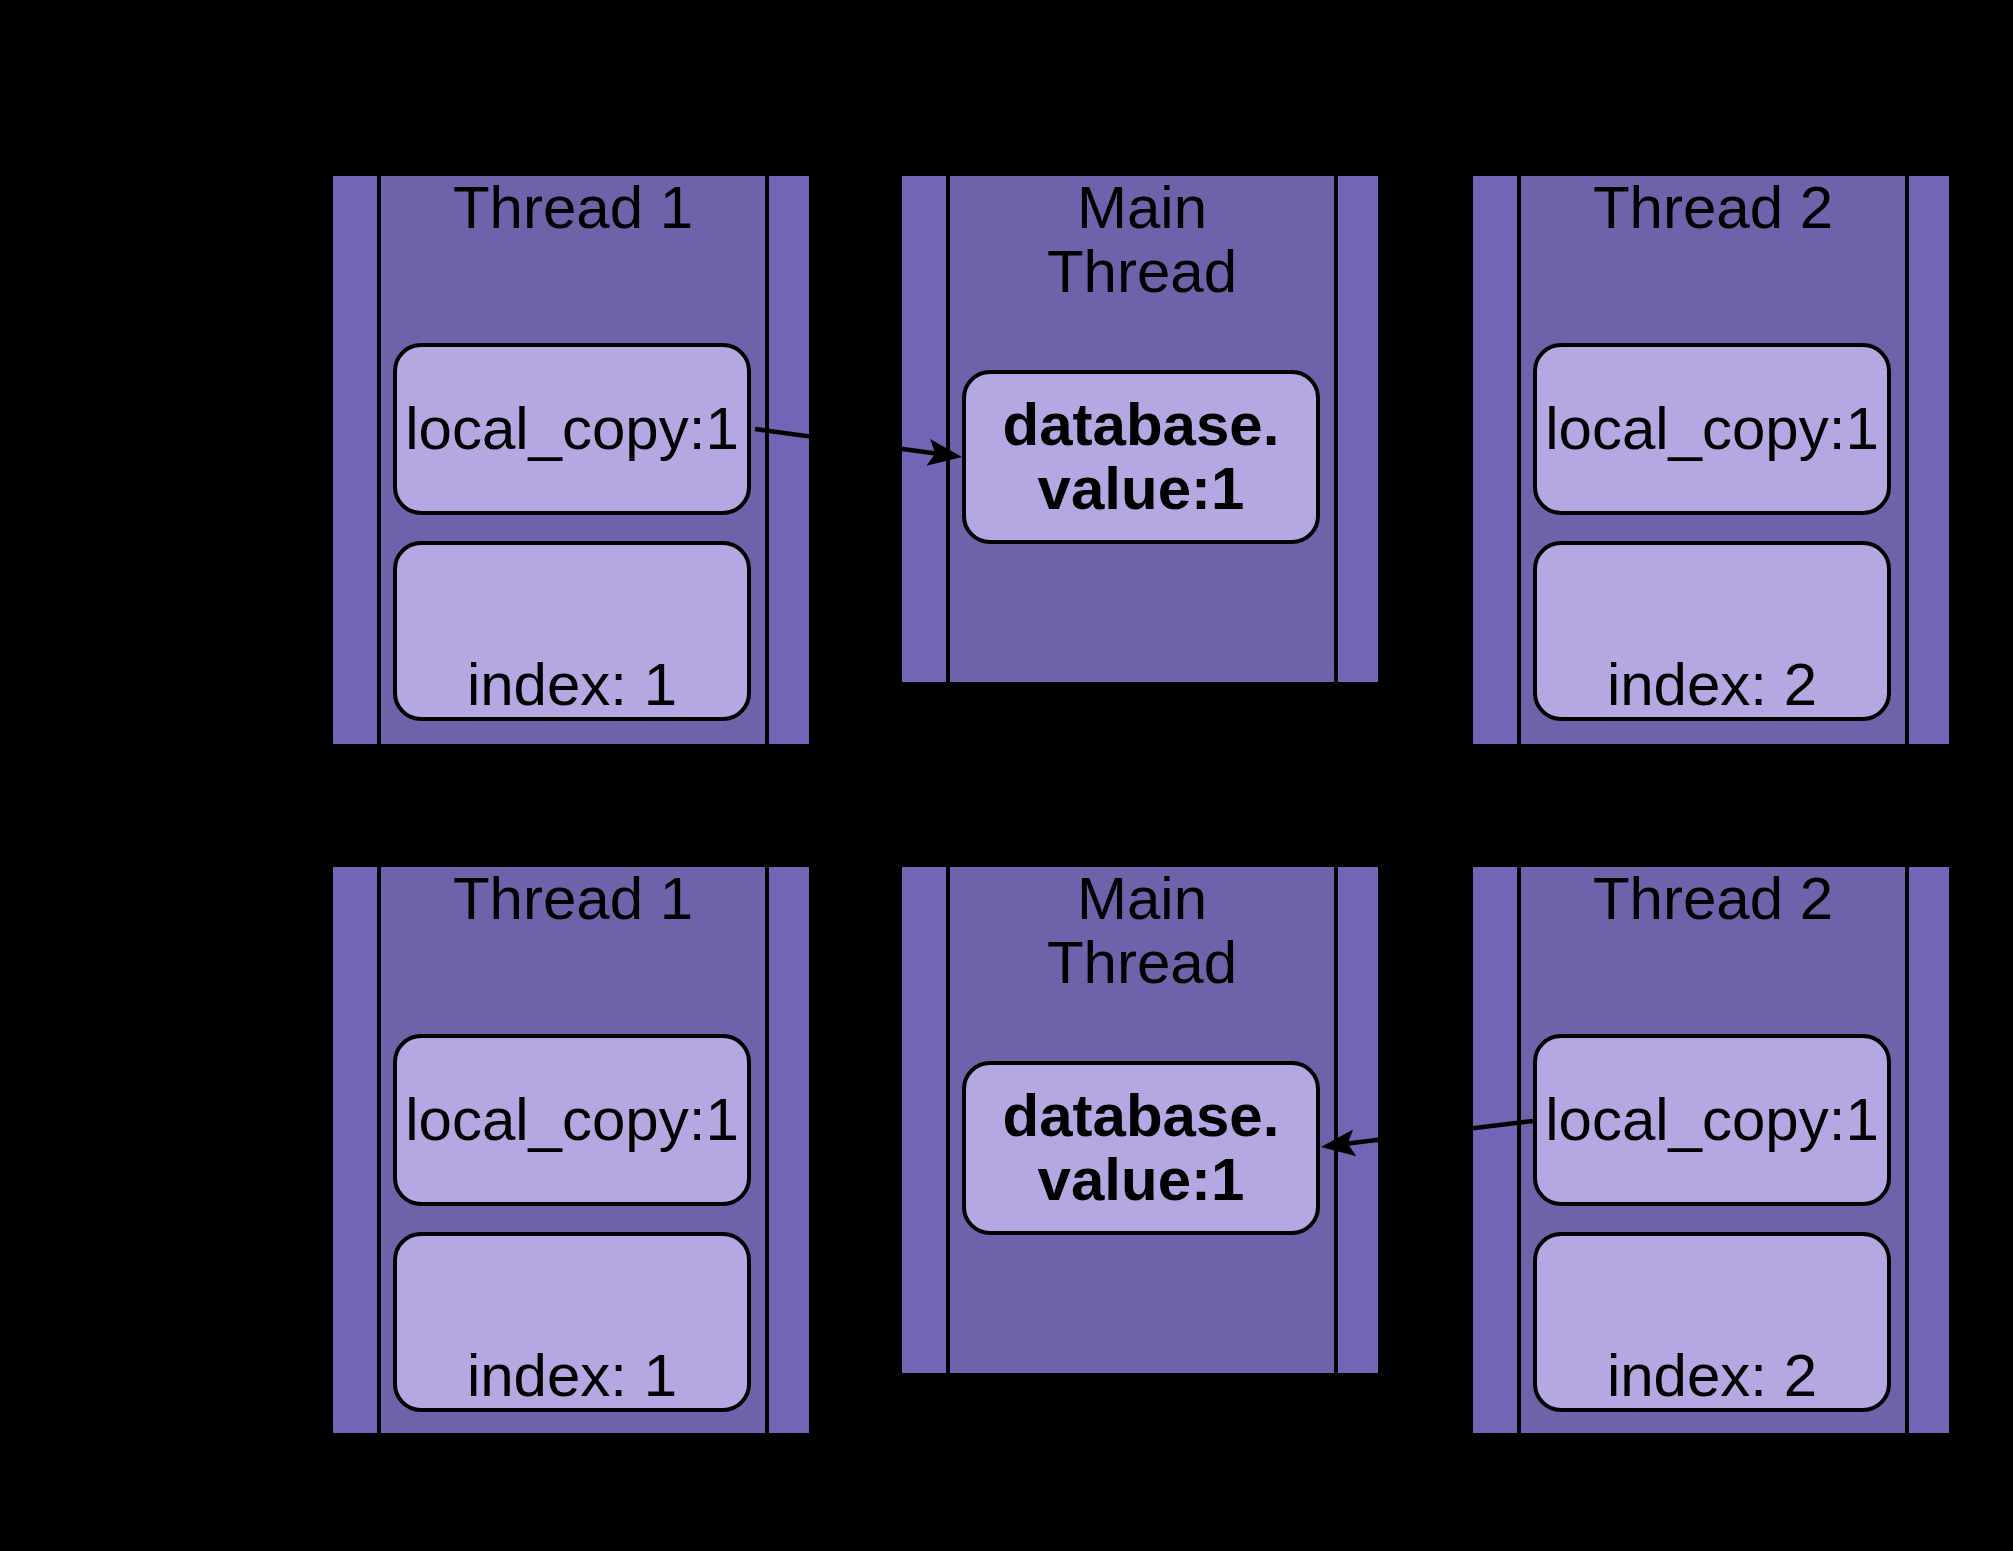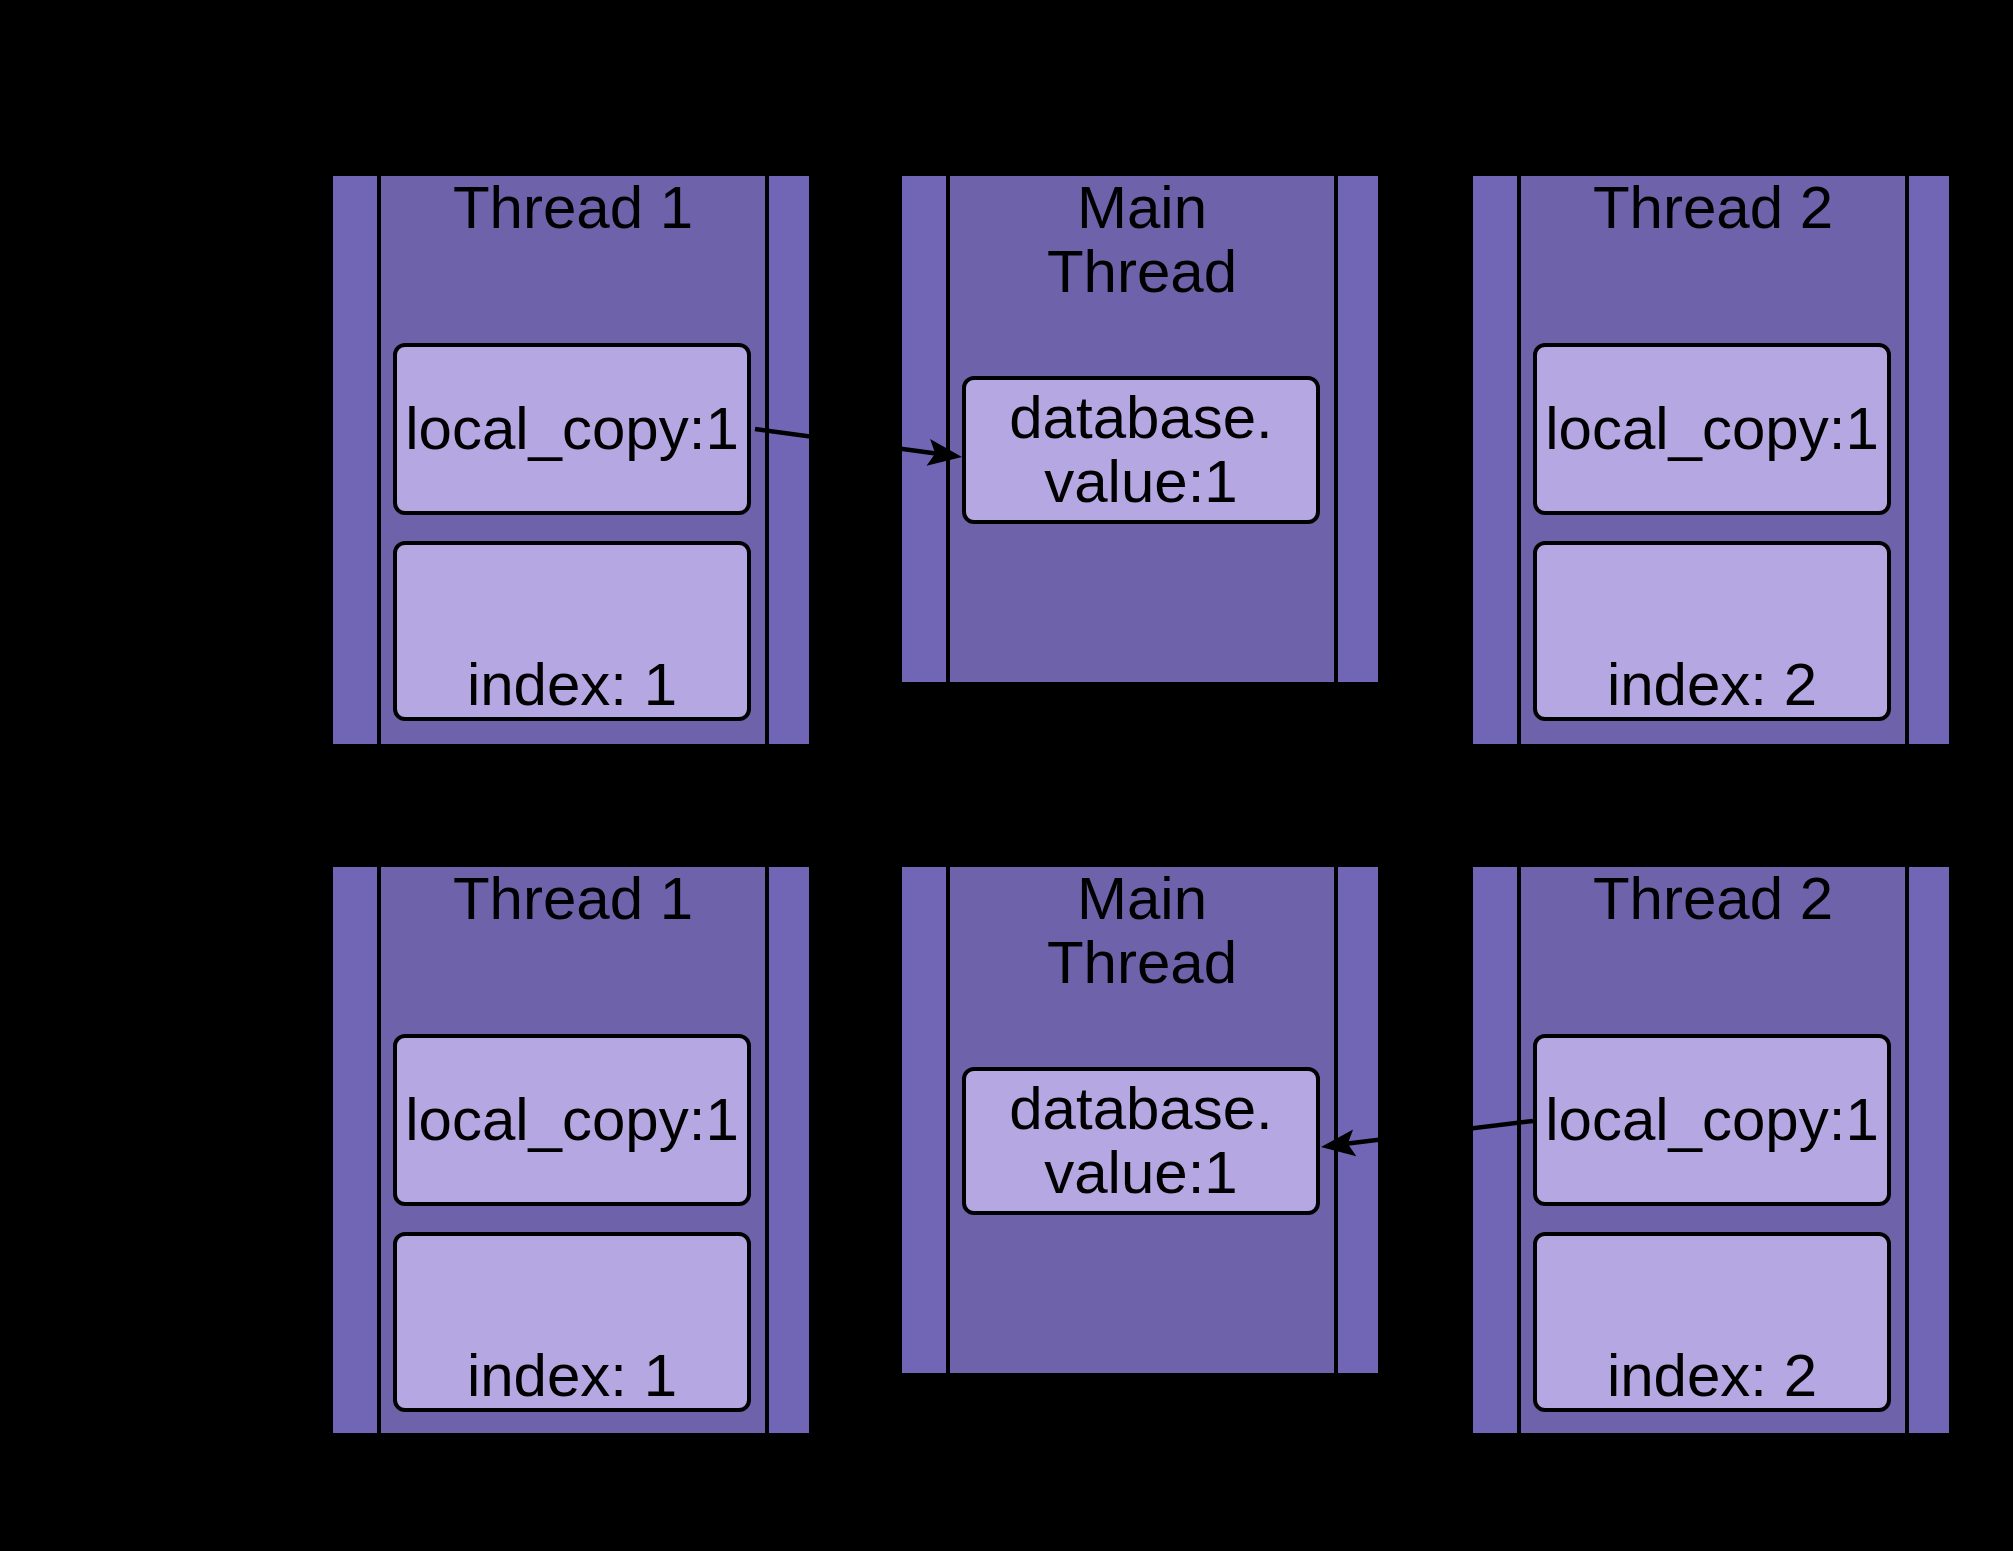--- a/index.html
+++ b/index.html
@@ -55,33 +55,33 @@
     white-space: nowrap;
   }
   .title.one-line  { height: 167px; }
   .title.two-line  { height: 192px; }
   .vbox {
     position: absolute;
     left: 60px;
     width: 358px;
     background: var(--box_fill);
     border: 4px solid var(--stroke);
-    border-radius: 12px;
+    border-radius: 28px;
     display: flex;
     flex-direction: column;
     align-items: center;
     justify-content: center;
     font-size: 60px;
     line-height: 64px;
     text-align: center;
     white-space: nowrap;
   }
   .vbox.b1 { top: 167px; height: 172px; }
   .vbox.b2 { top: 365px; height: 180px; justify-content: flex-end; }
-  .vbox.db { top: 200px; height: 148px; }
+  .vbox.db { top: 194px; height: 174px; font-weight: bold; }
   .arrows {
     position: absolute;
     left: 0; top: 0;
     width: 2013px;
     height: 1551px;
     pointer-events: none;
   }
   .arrows line    { stroke: var(--stroke); stroke-width: 4.5px; }
   .arrows polygon { fill: var(--stroke); }
 </style>

